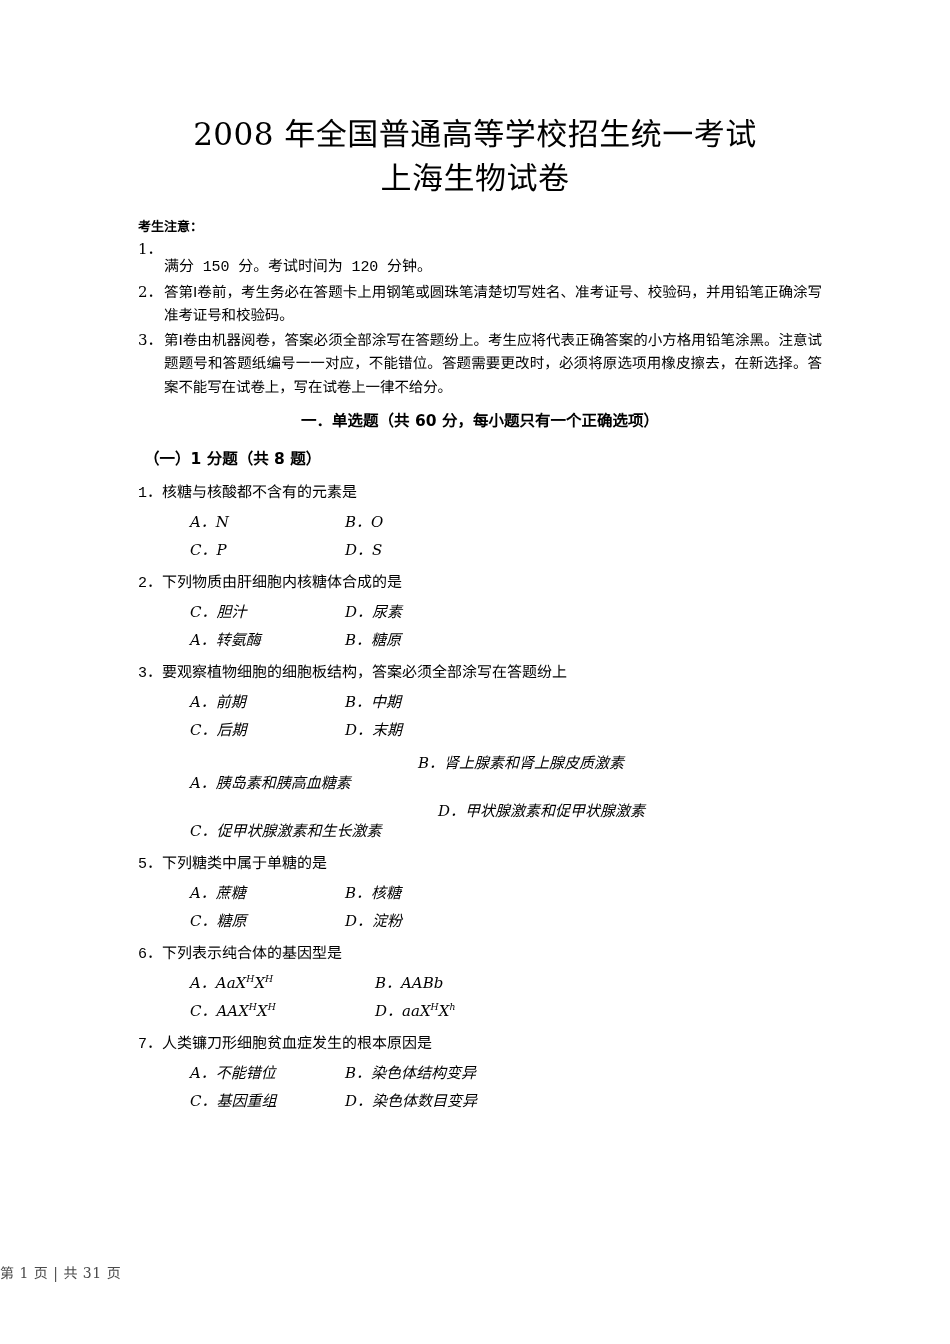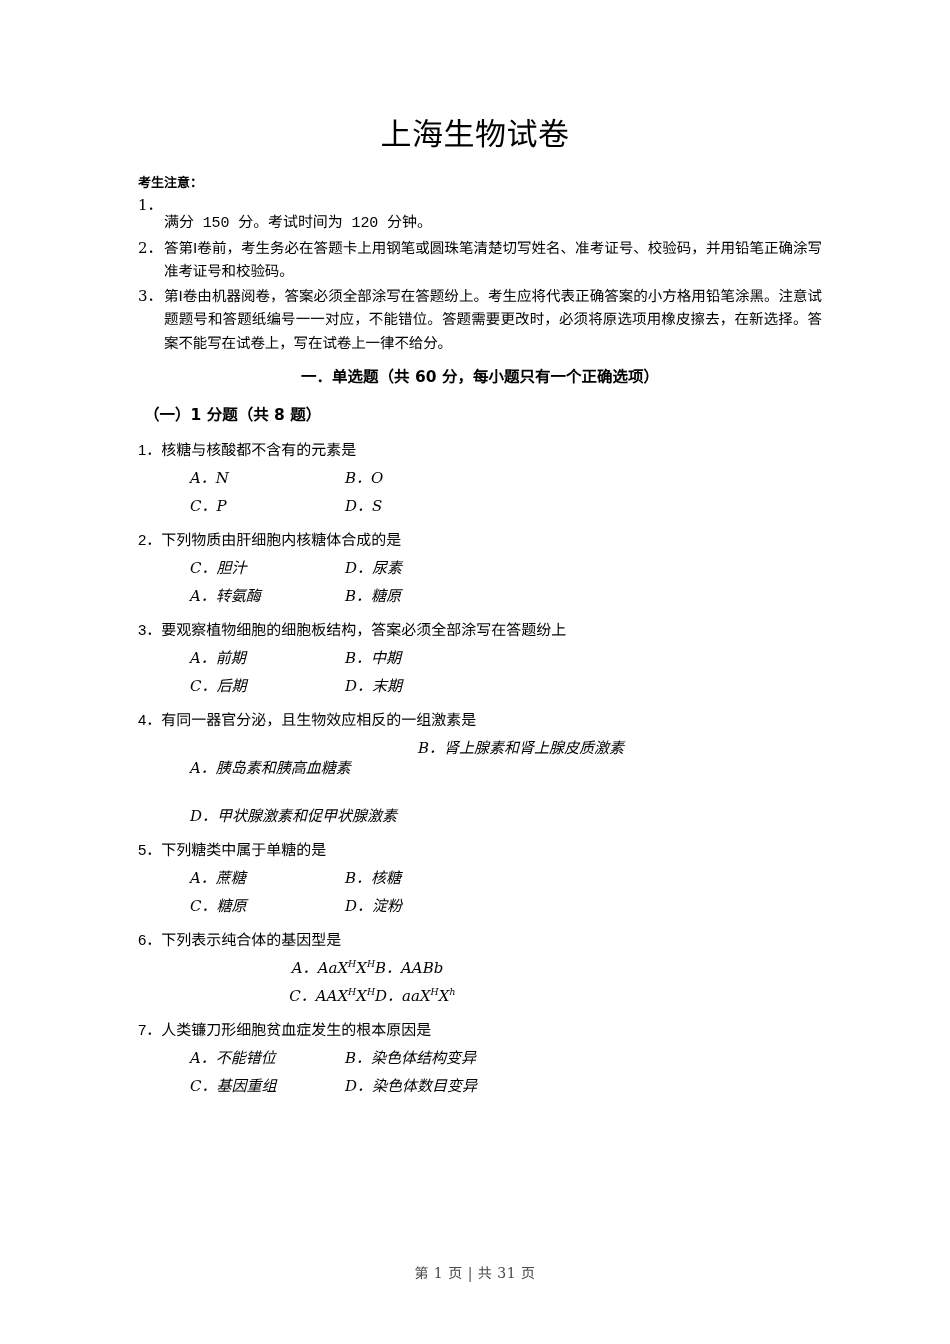--- a/index.html
+++ b/index.html
@@ -97,21 +97,21 @@
     line-height: 24px;
     margin-top: 14px;
     padding-left: 6px;
   }
 
   
   .question {
     margin-top: 12px;
   }
   .q-stem {
-    font-family: Liberation Sans, sans-serif;
+    font-family: Liberation Mono, monospace;
     font-size: 15px;
     line-height: 22px;
     white-space: nowrap;
   }
   .q-num {
     display: inline-block;
   }
   .opts {
     margin-top: 7px;
   }
@@ -127,47 +127,47 @@
   }
   .opt-row .opt {
     flex: 0 0 auto;
   }
   
   .opts.narrow .opt-row .opt:first-child { width: 155px; }
   
   .opts.wide .opt-row .opt:first-child { width: 228px; margin-top: 20px; }
   .opts.wide .opt-row.second .opt:first-child { width: 248px; }
   
-  .opts.mid .opt-row .opt:first-child { width: 185px; text-align: right; }
+  .opts.mid .opt-row .opt:first-child { width: 185px; }
 
   sup {
     font-size: 0.62em;
     vertical-align: super;
     line-height: 0;
   }
 
   
   .footer {
     position: absolute;
     left: 0;
     right: 0;
     bottom: 62px;
-    text-align: center;
     font-family: "DejaVu Serif", "Liberation Serif", serif;
     font-size: 14px;
     color: #4a4a4a;
     letter-spacing: 0.5px;
   }
 </style>
 </head>
 <body>
 
 <div class="page">
 
   <div class="title-block">
+    <div class="doc-title-line">2008 年全国普通高等学校招生统一考试</div>
     <div class="doc-title-line">上海生物试卷</div>
   </div>
 
   <div class="content">
 
     <div class="notice-heading">考生注意：</div>
 
     <div id="notice-list">
         <div class="notice-item plain">
           <div class="notice-num">1．</div>
@@ -221,27 +221,27 @@
               <div class="opt"><span>A．</span><span>前期</span></div>
               <div class="opt"><span>B．</span><span>中期</span></div>
             </div>
             <div class="opt-row second">
               <div class="opt"><span>C．</span><span>后期</span></div>
               <div class="opt"><span>D．</span><span>末期</span></div>
             </div>
           </div>
         </div>
         <div class="question">
-          <div class="q-stem"><span class="q-num">4．</span><span>有同一器官分泌，且生物效应相反的一组激素是</span></div>
           <div class="opts wide">
             <div class="opt-row">
               <div class="opt"><span>A．</span><span>胰岛素和胰高血糖素</span></div>
               <div class="opt"><span>B．</span><span>肾上腺素和肾上腺皮质激素</span></div>
             </div>
             <div class="opt-row second">
+              <div class="opt"><span>C．</span><span>促甲状腺激素和生长激素</span></div>
               <div class="opt"><span>D．</span><span>甲状腺激素和促甲状腺激素</span></div>
             </div>
           </div>
         </div>
         <div class="question">
           <div class="q-stem"><span class="q-num">5．</span><span>下列糖类中属于单糖的是</span></div>
           <div class="opts narrow">
             <div class="opt-row">
               <div class="opt"><span>A．</span><span>蔗糖</span></div>
               <div class="opt"><span>B．</span><span>核糖</span></div>

